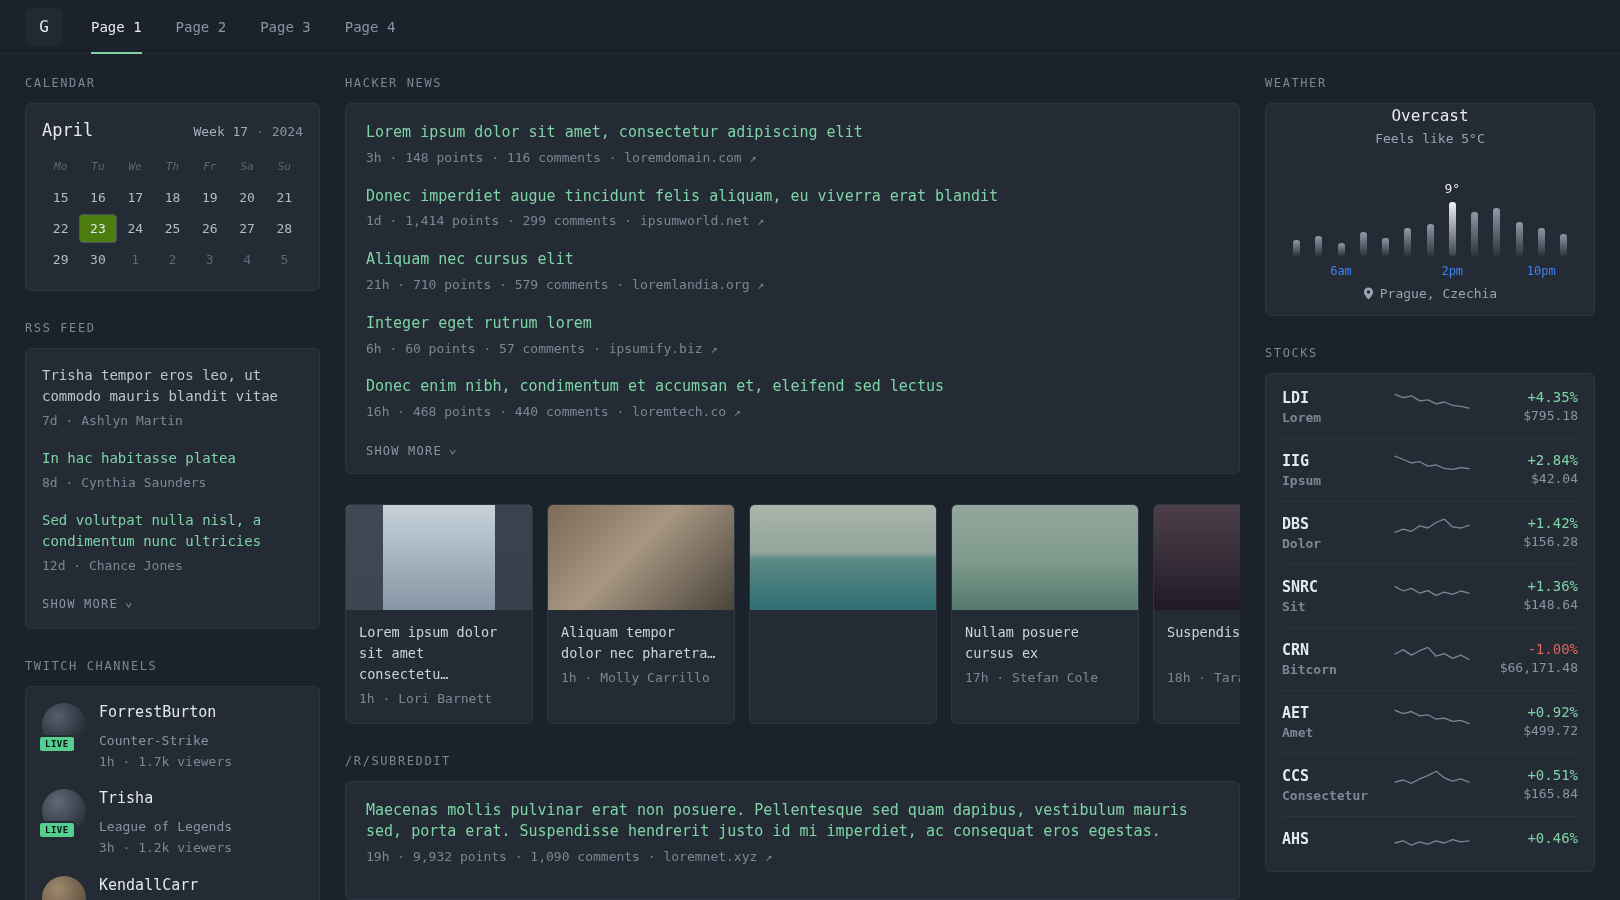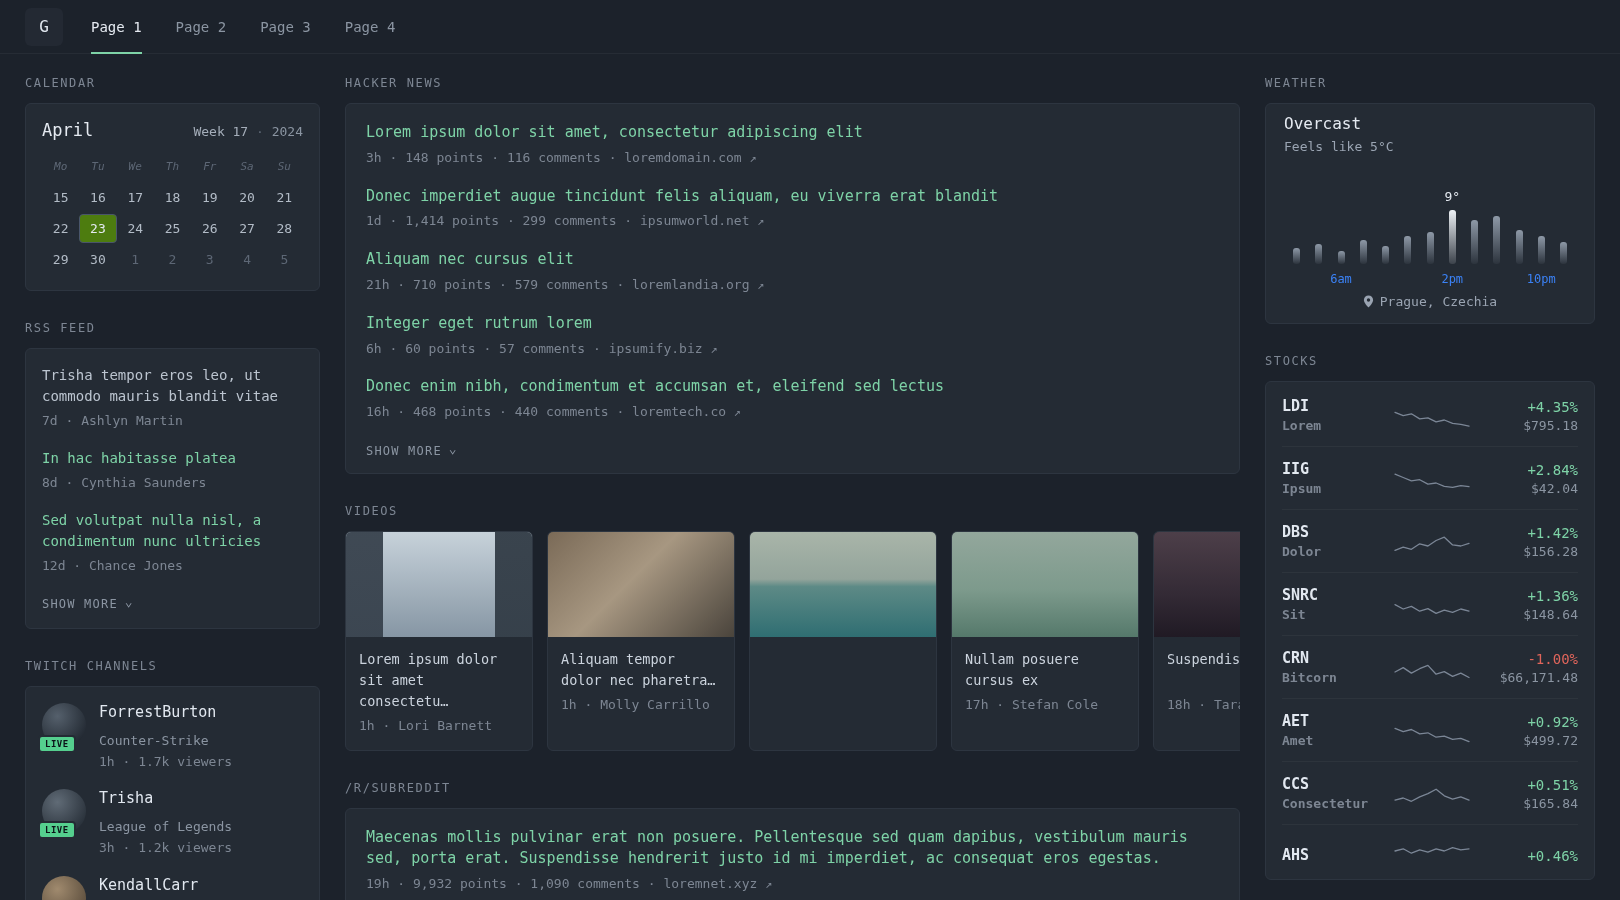--- a/index.html
+++ b/index.html
@@ -91,39 +91,39 @@
   .hn-item{ margin-bottom:18px; }
   .hn-title{ font-size:15px; line-height:1.45; color:var(--accent); cursor:pointer; display:block; }
   .domain{ cursor:pointer; }
   
   .videos-row{ display:flex; gap:14px; overflow:hidden; }
   .video-card{ width:188px; flex:none; background:var(--card); border:1px solid var(--border); border-radius:6px; overflow:hidden; cursor:pointer; }
   .video-thumb{ height:105px; width:100%; }
   .video-body{ padding:12px 13px 14px 13px; }
   .video-title{ font-size:13.5px; line-height:1.55; color:#ccd4de; min-height:42px; }
   
-  .weather-card{ padding:10px 18px 14px 18px; }
+  .weather-card{ padding:2px 18px 14px 18px; text-align:center; }
   .w-cond{ font-size:16px; color:#e5eaf1; }
   .w-feels{ font-size:13px; color:#9aa4b2; margin-top:6px; }
   .w-chart{
     display:flex; justify-content:space-between; align-items:flex-end;
     height:96px; margin:14px 8px 30px 8px;
   }
   .wbar-col{ position:relative; display:flex; flex-direction:column; align-items:center; justify-content:flex-end; height:100%; width:9px; }
   .wbar{ width:7px; border-radius:3px; background:linear-gradient(180deg,#8e99a7,rgba(142,153,167,0.08)); }
   .wbar.hl{ background:linear-gradient(180deg,#eef2f6,rgba(238,242,246,0.12)); }
   .wbar-label{ font-size:13px; color:#e5eaf1; margin-bottom:6px; white-space:nowrap; }
   .wbar-time{
     position:absolute; top:100%; left:50%; transform:translateX(-50%);
     margin-top:8px; font-size:12px; color:#3b82f6; white-space:nowrap;
   }
   .w-loc{ display:flex; align-items:center; justify-content:center; gap:6px; font-size:13px; color:#9aa4b2; }
   
   .stocks-card{ padding:2px 16px; }
-  .stock-row{ display:flex; align-items:flex-end; padding:13px 0; border-bottom:1px solid rgba(255,255,255,0.045); cursor:pointer; }
+  .stock-row{ display:flex; align-items:flex-start; padding:13px 0; border-bottom:1px solid rgba(255,255,255,0.045); cursor:pointer; }
   .stock-row:last-child{ border-bottom:none; }
   .stock-left{ width:92px; flex:none; }
   .stock-symbol{ font-size:15px; color:#e2e8f0; font-weight:bold; }
   .stock-name{ font-size:13px; color:#7d8693; margin-top:3px;font-weight:bold; }
   .stock-spark{ flex:1; display:flex; justify-content:center; align-items:center; }
   .stock-right{ flex:none; text-align:right; min-width:88px; }
   .stock-change{ font-size:14px; }
   .stock-change.pos{ color:var(--pos); }
   .stock-change.neg{ color:var(--neg); }
   .stock-price{ font-size:13px; color:#8b95a2; margin-top:3px; }
@@ -272,21 +272,20 @@
             </div>
           </div>
         <div class="show-more">
           <span>SHOW MORE</span>
           <span class="chev">⌄</span>
         </div>
       </div>
     </section>
 
     <section>
-      <div class="sec-title">VIDEOS</div>
       <div class="videos-row">
           <div class="video-card">
             <div class="video-thumb" style="background: linear-gradient(90deg, rgba(56, 66, 77, 0.95) 0px, rgba(56, 66, 77, 0.95) 20%, rgba(56, 66, 77, 0) 20%, rgba(56, 66, 77, 0) 80%, rgba(50, 60, 70, 0.95) 80%, rgba(50, 60, 70, 0.95) 100%), linear-gradient(rgb(199, 210, 218), rgb(134, 150, 164));"></div>
             <div class="video-body">
               <div class="video-title">Lorem ipsum dolor sit amet consectetu…</div>
               <div class="feed-meta">1h · Lori Barnett</div>
             </div>
           </div>
           <div class="video-card">
             <div class="video-thumb" style="background: linear-gradient(135deg, rgb(122, 106, 87) 0%, rgb(167, 151, 129) 45%, rgb(74, 68, 60) 100%);"></div>

